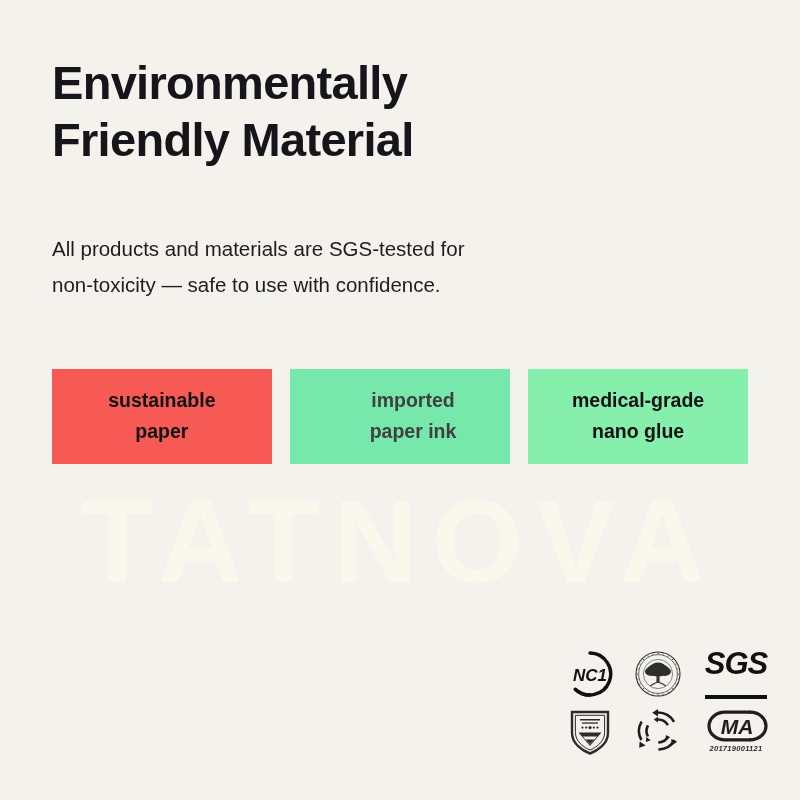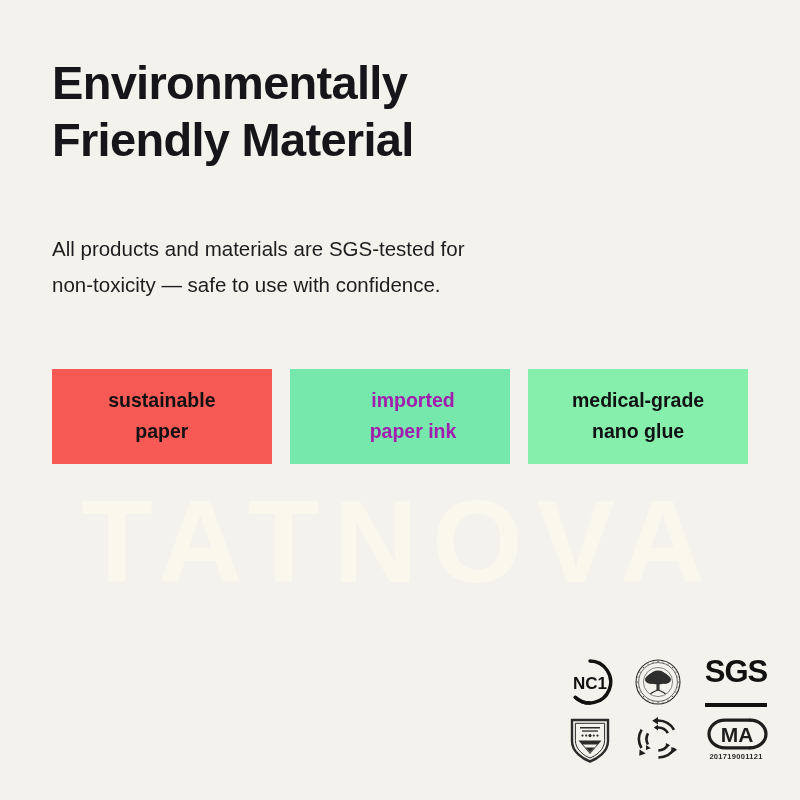--- a/index.html
+++ b/index.html
@@ -83,25 +83,26 @@
     color:#111114;
     text-align:center;
     padding:14px 8px;
   }
   .tag .l2 { display:block; }
 
   
   .certs {
     position:absolute;
     right:26px;
-    bottom:36px;
+    bottom:44px;
     z-index:3;
     display:flex;
     flex-direction:column;
     gap:7px;
+    font-style:italic;
   }
   .cert-row {
     display:flex;
     align-items:center;
     gap:12px;
   }
   .cert {
     width:56px;
     height:50px;
     display:flex;
@@ -153,21 +154,21 @@
     <span class="line">non-toxicity — safe to use with confidence.</span>
   </p>
 
   <div class="tags">
 
     <div class="tag" id="tag0" style="background: rgb(247, 90, 84); color: rgb(17, 17, 20);">
       <span>sustainable</span>
       <span class="l2">paper</span>
     </div>
 
-    <div class="tag" id="tag1" style="background: rgb(119, 232, 172); color: #a21caf; padding-left: 34px;">
+    <div class="tag" id="tag1" style="background: rgb(119, 232, 172); color: #404040; padding-left: 34px;">
       <span>imported</span>
       <span class="l2">paper ink</span>
     </div>
 
     <div class="tag" id="tag2" style="background: #86efac; color: rgb(17, 17, 20);">
       <span>medical-grade</span>
       <span class="l2">nano glue</span>
     </div>
 
   </div>

